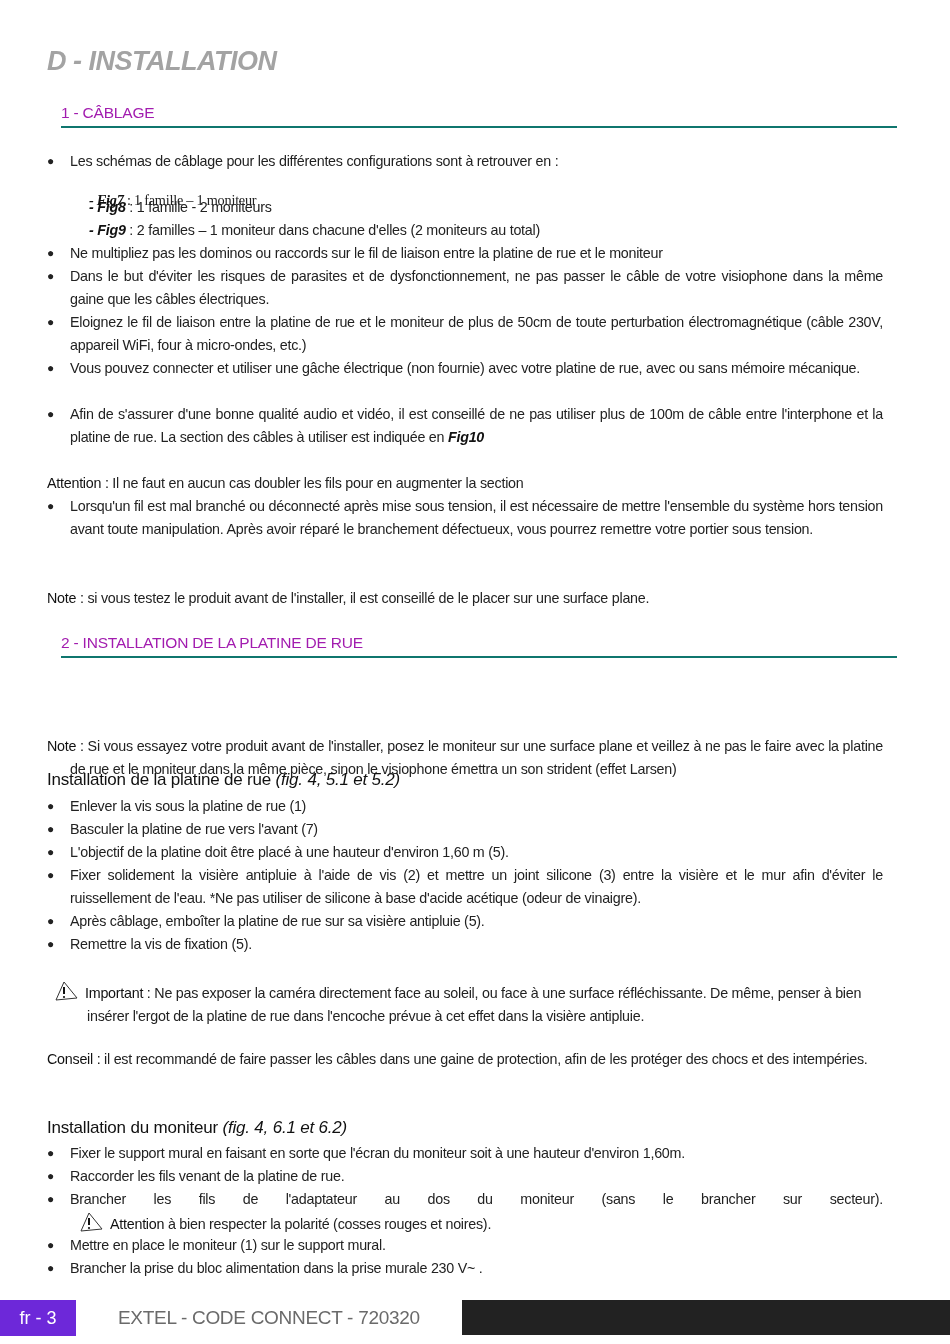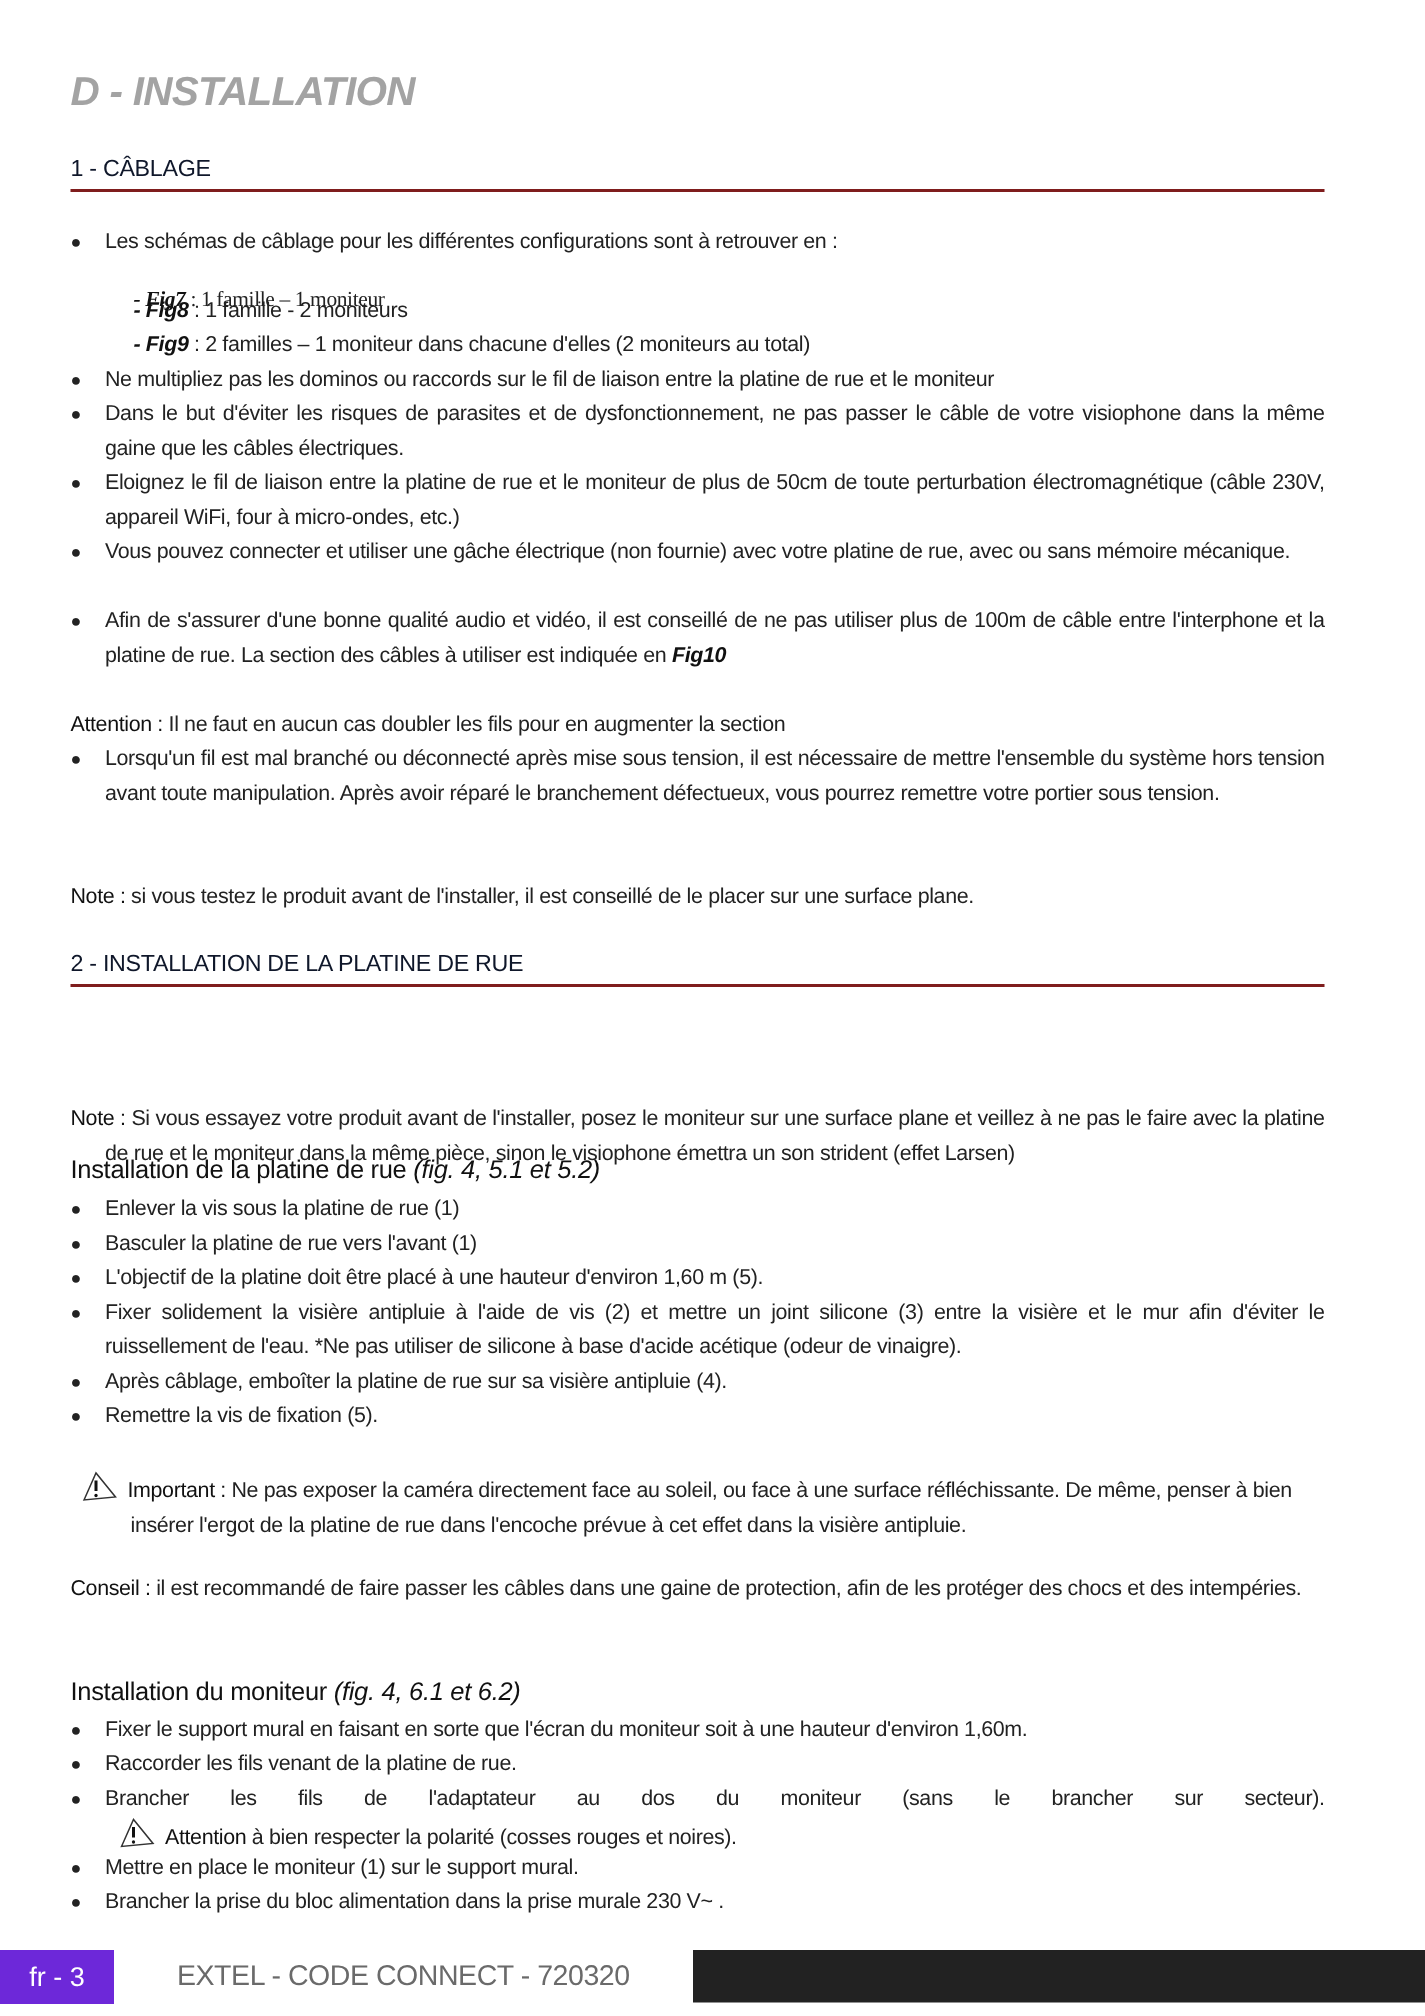--- a/index.html
+++ b/index.html
@@ -7,23 +7,23 @@
       width: 950px; height: 1344px; position: relative; overflow: hidden;
       font-family: "Liberation Sans", "DejaVu Sans", sans-serif;
       color: #1a1a1a;
     }
     .page-title {
       position: absolute; left: 47px; top: 46px;
       font-size: 27px; font-style: italic; color: #a3a3a3;
       letter-spacing: -0.5px; font-weight: bold;
     }
     .section-heading {
-      position: absolute; left: 47px; width: 836px;
-      font-size: 15.5px; color: #0f172a; letter-spacing: -0.2px;
-      border-bottom: 2px solid #7f1d1d; padding-bottom: 4px;
+      position: absolute; left: 61px; width: 836px;
+      font-size: 15.5px; color: #a21caf; letter-spacing: -0.2px;
+      border-bottom: 2px solid #0f766e; padding-bottom: 4px;
     }
     .para {
       position: absolute; left: 47px; width: 836px;
       font-size: 14.3px; line-height: 23px; color: #222;
       letter-spacing: -0.25px;
     }
     .justify { text-align: justify; }
     .bullet { position: absolute; left: 47px; width: 836px; font-size: 14.3px; line-height: 23px; color: #222; letter-spacing: -0.25px; }
     .bullet .dot { position: absolute; left: 0; top: 0; width: 12px; font-size: 12px; }
     .bullet .txt { display: block; margin-left: 23px; text-align: justify; }
@@ -111,33 +111,33 @@
 <div class="subheading" style="top:770px;">
   <span>Installation de la platine de rue </span><span class="fig">(fig. 4, 5.1 et 5.2)</span>
 </div>
 
 <div class="bullet" style="top:795px;">
   <span class="dot">●</span>
   <span class="txt">Enlever la vis sous la platine de rue (1)</span>
 </div>
 <div class="bullet" style="top:818px;">
   <span class="dot">●</span>
-  <span class="txt">Basculer la platine de rue vers l'avant (1)</span>
+  <span class="txt">Basculer la platine de rue vers l'avant (7)</span>
 </div>
 <div class="bullet" style="top:841px;">
   <span class="dot">●</span>
   <span class="txt">L'objectif de la platine doit être placé à une hauteur d'environ 1,60 m (5).</span>
 </div>
 <div class="bullet" style="top:864px;">
   <span class="dot">●</span>
   <span class="txt">Fixer solidement la visière antipluie à l'aide de vis (2) et mettre un joint silicone (3) entre la visière et le mur afin d'éviter le ruissellement de l'eau. *Ne pas utiliser de silicone à base d'acide acétique (odeur de vinaigre).</span>
 </div>
 <div class="bullet" style="top:910px;">
   <span class="dot">●</span>
-  <span class="txt">Après câblage, emboîter la platine de rue sur sa visière antipluie (4).</span>
+  <span class="txt">Après câblage, emboîter la platine de rue sur sa visière antipluie (5).</span>
 </div>
 <div class="bullet" style="top:933px;">
   <span class="dot">●</span>
   <span class="txt">Remettre la vis de fixation (5).</span>
 </div>
 
 <div class="para" style="top:980px; padding-left:40px; text-indent:-34px; width:796px;">
   <svg class="warn-icon" viewBox="0 0 26 22">
     <path d="M3 20 L11 2 L24 18 Z" fill="none" stroke="#333" stroke-width="1"></path>
     <line x1="11" y1="7" x2="11" y2="14" stroke="#111" stroke-width="2"></line>

